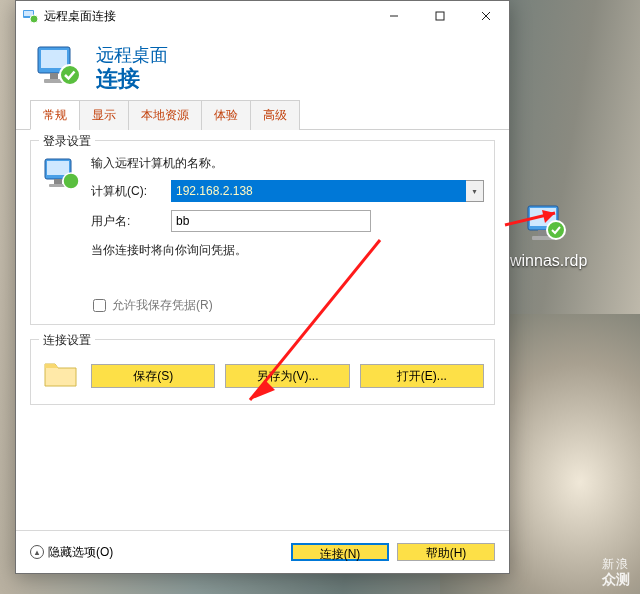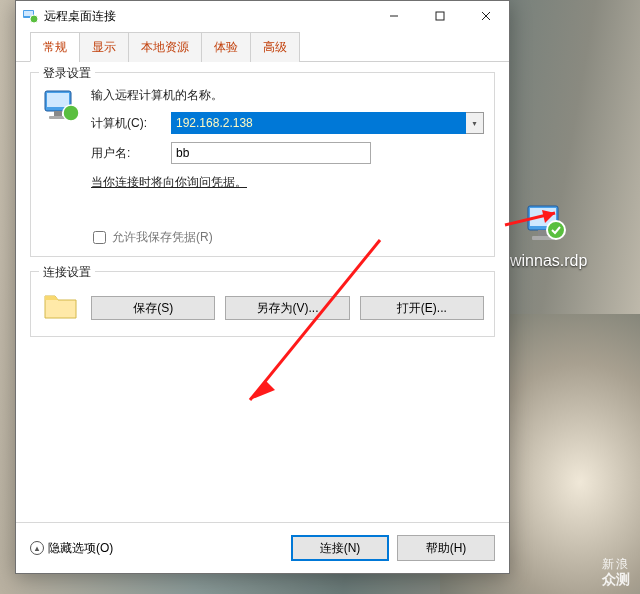--- a/index.html
+++ b/index.html
@@ -24,29 +24,29 @@
   .group-title { position: absolute; top: -8px; left: 8px; background: #fff; padding: 0 4px; font-size: 12px; }
   .group-body { display: flex; gap: 10px; }
   .group-icon { width: 40px; flex: none; }
   .group-content { flex: 1; }
   .field-row { display: flex; align-items: center; margin: 8px 0; gap: 8px; }
   .field-label { width: 72px; }
   .combo { display: flex; flex: 1; }
   .combo input { flex: 1; height: 22px; border: 1px solid #0078d7; background: #0078d7; color: #fef9c3; padding: 0 4px; font-size: 12px; }
   .combo-btn { width: 18px; height: 22px; border: 1px solid #999; border-left: none; display: flex; align-items: center; justify-content: center; background: #f0f0f0; font-size: 8px; color: #555; }
   .text-input { height: 22px; border: 1px solid #aaa; padding: 0 4px; width: 200px; font-size: 12px; }
-  .hint { margin: 10px 0 4px; text-decoration: underline; }
+  .hint { margin: 10px 0 4px; }
   .checkbox-row { display: flex; align-items: center; gap: 6px; margin-top: 34px; margin-left: 52px; color: #777; }
   .checkbox-row input { margin: 0; }
   .btn-row { display: flex; gap: 10px; margin-top: 10px; }
-  .btn { flex: 1; height: 24px; border: 1px solid #aaa; background: #e5e5e5; font-size: 12px; cursor: pointer; }
+  .btn { flex: 1; height: 24px; border: 1px solid #aaa; background: #fde047; font-size: 12px; cursor: pointer; }
   .footer { border-top: 1px solid #d8d8d8; padding: 12px 14px; display: flex; align-items: center; gap: 8px; }
   .footer-left { flex: 1; display: flex; align-items: center; gap: 4px; color: #000; font-size: 12px; }
   .arrow-icon { width: 14px; height: 14px; border: 1.5px solid #555; border-radius: 50%; display: flex; align-items: center; justify-content: center; font-size: 9px; color: #555; }
-  .footer .btn { flex: none; width: 98px; height: 26px; }
+  .footer .btn { flex: none; width: 98px; height: 18px; }
   .footer .btn.primary { border: 2px solid #0078d7; }
   .red-arrow { position: absolute; pointer-events: none; }
   .desktop-icon { position: absolute; right: 58px; top: 200px; width: 72px; text-align: center; }
   .desktop-icon-img { width: 48px; height: 48px; margin: 0 auto; }
   .desktop-icon-label { font-size: 16px; color: #fff; text-shadow: 0 1px 2px rgba(0,0,0,.8); margin-top: 4px; }
   .watermark { position: absolute; right: 10px; bottom: 6px; color: rgba(255,255,255,.85); font-size: 11px; text-align: right; line-height: 1.2; }
   .watermark .l1 { font-size: 12px; letter-spacing: 2px; }
   .watermark .l2 { font-size: 14px; font-weight: bold; }
   svg { display: block; }
 </style>
@@ -93,20 +93,36 @@
         </div>
       <div class="win-btn close">
           <svg width="10" height="10">
             <line x1="1" y1="1" x2="9" y2="9" stroke="#222"></line>
             <line x1="9" y1="1" x2="1" y2="9" stroke="#222"></line>
           </svg>
         </div>
     </div>
   </div>
 
+  <div class="banner">
+    <div class="banner-icon">
+      <svg viewBox="0 0 48 48">
+          <rect x="4" y="4" width="32" height="26" rx="2" fill="#4aa0e8" stroke="#1e5a9e"></rect>
+          <rect x="7" y="7" width="26" height="18" fill="#cfe8ff"></rect>
+          <rect x="16" y="30" width="8" height="6" fill="#888"></rect>
+          <rect x="10" y="36" width="20" height="4" rx="1" fill="#aaa"></rect>
+          <circle cx="36" cy="32" r="10" fill="#5abf3f" stroke="#fff" stroke-width="2"></circle>
+          <path d="M31 32l3.5 3.5 6-7" stroke="#fff" stroke-width="2.5" fill="none"></path>
+        </svg>
+    </div>
+    <div class="banner-text">
+      <div class="line1">远程桌面</div>
+      <div class="line2">连接</div>
+    </div>
+  </div>
 
   <div class="tabs">
     <div class="tab active">常规</div>
     <div class="tab">显示</div>
     <div class="tab">本地资源</div>
     <div class="tab">体验</div>
     <div class="tab">高级</div>
   </div>
 
   <div class="tab-panel">

